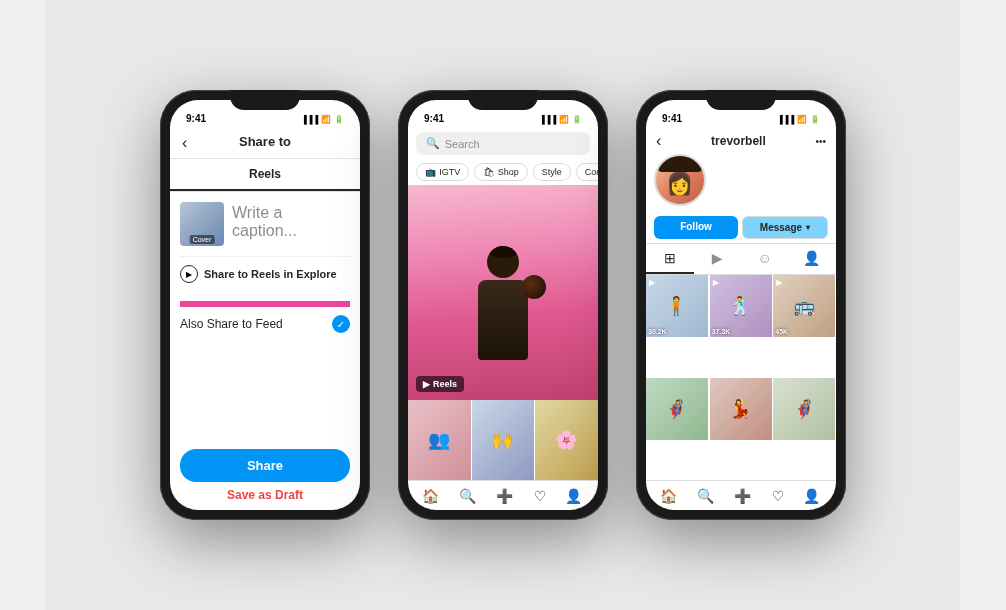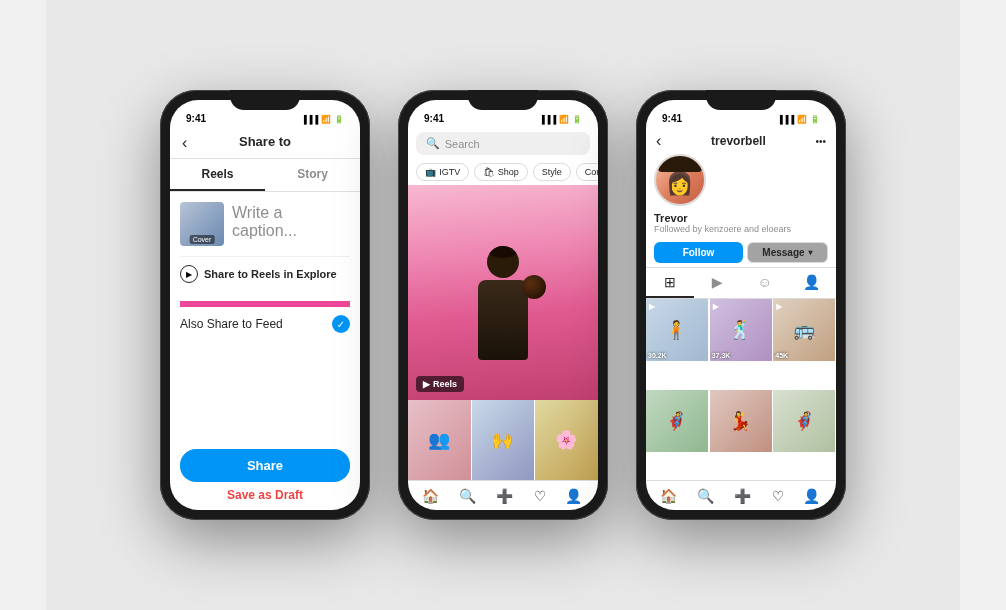--- a/index.html
+++ b/index.html
@@ -436,24 +436,25 @@
       color: #fff;
       border-radius: 6px;
       text-align: center;
       padding: 5px;
       font-size: 10px;
       font-weight: 600;
     }
 
     .message-btn {
       flex: 1;
-      background: #a3a3a3;
+      background: #7dd3fc;
       color: #262626;
       border-radius: 6px;
       text-align: center;
+      padding: 5px;
       font-size: 10px;
       font-weight: 600;
       border: 1px solid #dbdbdb;
       display: flex;
       align-items: center;
       justify-content: center;
       gap: 4px;
     }
 
     .dropdown-arrow {
@@ -562,23 +563,20 @@
       </div>
 
       <div class="share-header">
         <span class="share-header-back">‹</span>
         <span class="share-header-title">Share to</span>
       </div>
 
       <div class="share-tabs">
         <div class="share-tab active">
           <span>Reels</span>
-        </div>
-        <div class="share-tab">
-          <span>Story</span>
         </div>
       </div>
 
       <div class="share-content">
         <div class="share-caption-row">
           <div class="share-thumb">
             <div class="share-thumb-label">Cover</div>
           </div>
           <div class="share-caption-input">Write a caption...</div>
         </div>
@@ -700,24 +698,20 @@
         <span style="font-size:10px;color:#262626;">•••</span>
       </div>
 
       <div style="display:flex; align-items:flex-start; padding:0 8px 6px; gap:8px;">
         <div class="profile-avatar">
           <div class="avatar-hat"></div>
           <span style="font-size:22px;margin-top:8px;">👩</span>
         </div>
       </div>
 
-      <div style="padding:0 8px 4px;">
-        <div class="profile-name">Trevor</div>
-        <div class="profile-followed-by">Followed by kenzoere and eloears</div>
-      </div>
 
       <div class="profile-actions">
         <div class="follow-btn">Follow</div>
         <div class="message-btn">
           <span>Message</span>
           <span class="dropdown-arrow">▾</span>
         </div>
       </div>
 
       <div class="profile-tabs">

